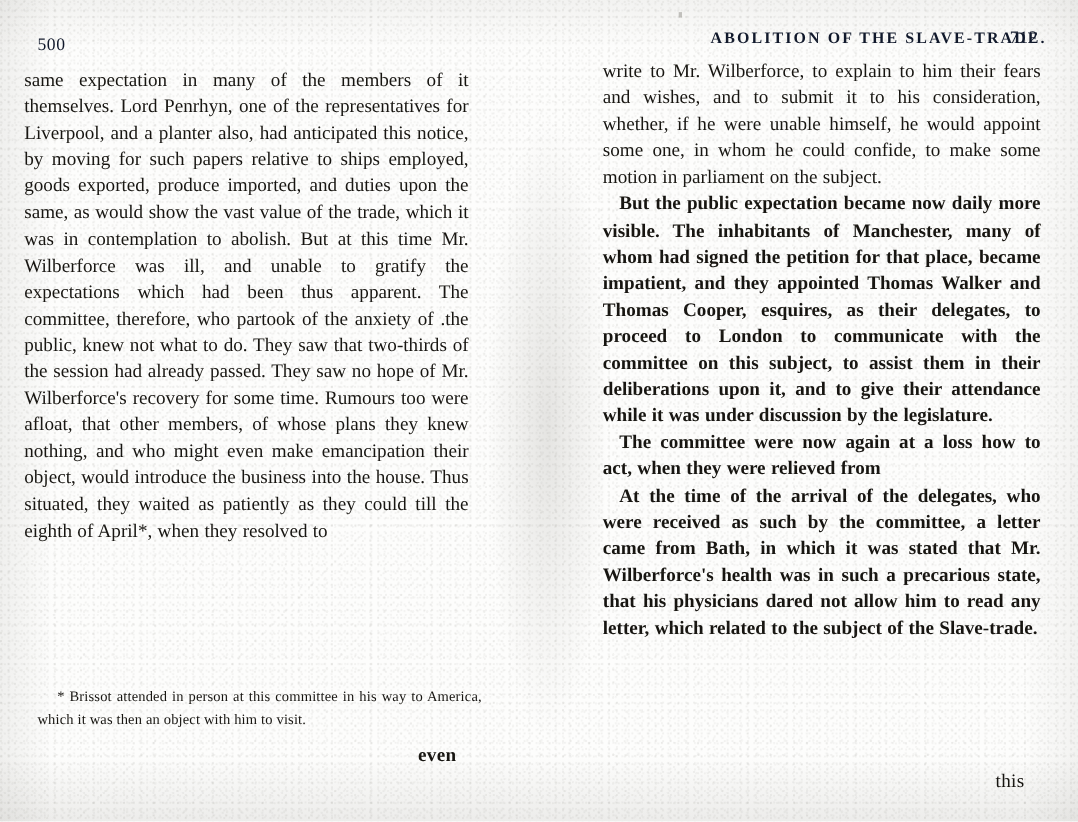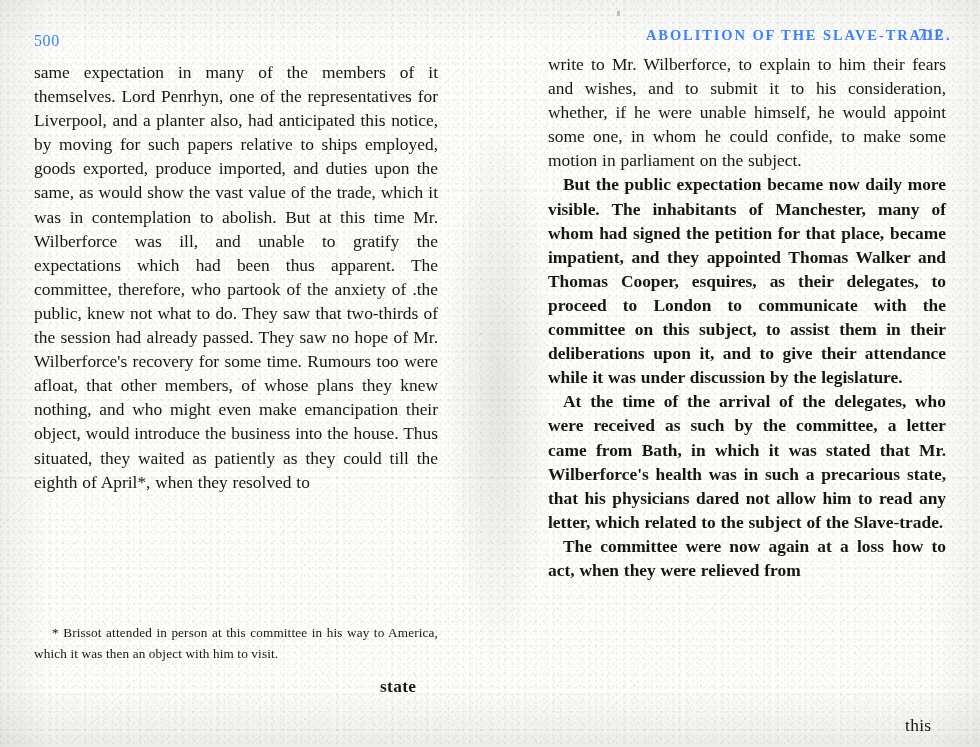--- a/index.html
+++ b/index.html
@@ -48,31 +48,31 @@
       linear-gradient(to right, rgba(150,148,142,.13), rgba(150,148,142,0) 5%,
                       rgba(150,148,142,0) 95%, rgba(150,148,142,.10)),
       linear-gradient(to bottom, rgba(150,148,142,.10), rgba(150,148,142,0) 6%,
                       rgba(150,148,142,0) 92%, rgba(150,148,142,.16));
   }
 
   .col {
     position: absolute;
     z-index: 3;
   }
-  #col-left  { left: 34px;  top: 60px; width: 404px; }
+  #col-left  { left: 22px;  top: 60px; width: 404px; }
   #col-right { left: 548px; top: 52px; width: 398px; }
 
   .running-head {
     position: absolute;
     z-index: 3;
     font-variant: small-caps;
     font-weight: 600;
     font-size: 14.5px;
     letter-spacing: 1.9px;
-    color: #3b82f6;
+    color: #0f172a;
     white-space: nowrap;
   }
   #head-left-folio  { left: 34px;  top: 32px; font-variant: normal; letter-spacing: .6px; font-size: 16px; font-weight: 500; }
   #head-left-title  { left: 143px; top: 33px; }
   #head-right-title { left: 646px; top: 27px; }
   #head-right-folio { left: 918px; top: 26px; font-variant: normal; letter-spacing: .6px; font-size: 16px; font-weight: 500; }
 
   .bodytext {
     font-size: 17.4px;
     line-height: 24.1px;
@@ -106,21 +106,21 @@
   }
   #footnote .fn-indent { display: inline-block; width: 18px; }
   .catchword {
     position: absolute;
     z-index: 3;
     font-size: 17.4px;
     font-weight: 700;
     letter-spacing: .3px;
   }
   #catchword-left  { left: 380px; top: 676px; }
-  #catchword-right { left: 905px; top: 699px; font-weight: 500; margin-top: 16px; }
+  #catchword-right { left: 905px; top: 699px; font-weight: 500; }
 
   .speck {
     position: absolute;
     z-index: 4;
     background: #8e8c86;
     pointer-events: none;
     opacity: .75;
   }
   #speck-top { left: 617px; top: 11px; width: 3px; height: 5px; opacity: .5; }
 </style>
@@ -143,30 +143,30 @@
       <p>same expectation in many of the members of it themselves. Lord Penrhyn, one of the representatives for Liverpool, and a planter also, had anticipated this notice, by moving for such papers relative to ships employed, goods exported, produce imported, and duties upon the same, as would show the vast value of the trade, which it was in contemplation to abolish. But at this time Mr. Wilberforce was ill, and unable to gratify the expectations which had been thus apparent. The committee, therefore, who partook of the anxiety of .the public, knew not what to do. They saw that two-thirds of the session had already passed. They saw no hope of Mr. Wilberforce's recovery for some time. Rumours too were afloat, that other members, of whose plans they knew nothing, and who might even make emancipation their object, would introduce the business into the house. Thus situated, they waited as patiently as they could till the eighth of April*, when they resolved to</p>
     </div>
   </div>
 
   <div id="footnote-rule"></div>
   <div id="footnote">
     <span class="fn-indent"></span><span>*</span>
     <span>Brissot attended in person at this committee in his way to America, which it was then an object with him to visit.</span>
   </div>
 
-  <div class="catchword" id="catchword-left">state</div>
+  <div class="catchword" id="catchword-left">even</div>
 
   <div class="catchword" id="catchword-right">this</div>
 
   <div class="col" id="col-right">
     <div class="bodytext">
       <p>write to Mr. Wilberforce, to explain to him their fears and wishes, and to submit it to his consideration, whether, if he were unable himself, he would appoint some one, in whom he could confide, to make some motion in parliament on the subject.</p>
       <p class="indent">But the public expectation became now daily more visible. The inhabitants of Manchester, many of whom had signed the petition for that place, became impatient, and they appointed Thomas Walker and Thomas Cooper, esquires, as their delegates, to proceed to London to communicate with the committee on this subject, to assist them in their deliberations upon it, and to give their attendance while it was under discussion by the legislature.</p>
+      <p class="indent">The committee were now again at a loss how to act, when they were relieved from</p>
       <p class="indent">At the time of the arrival of the delegates, who were received as such by the committee, a letter came from Bath, in which it was stated that Mr. Wilberforce's health was in such a precarious state, that his physicians dared not allow him to read any letter, which related to the subject of the Slave-trade.</p>
-      <p class="indent">The committee were now again at a loss how to act, when they were relieved from</p>
     </div>
   </div>
 
   <div class="speck" id="speck-top"></div>
 
   <div id="edgeshade"></div>
   <div id="grain"></div>
 
 </div>
 

